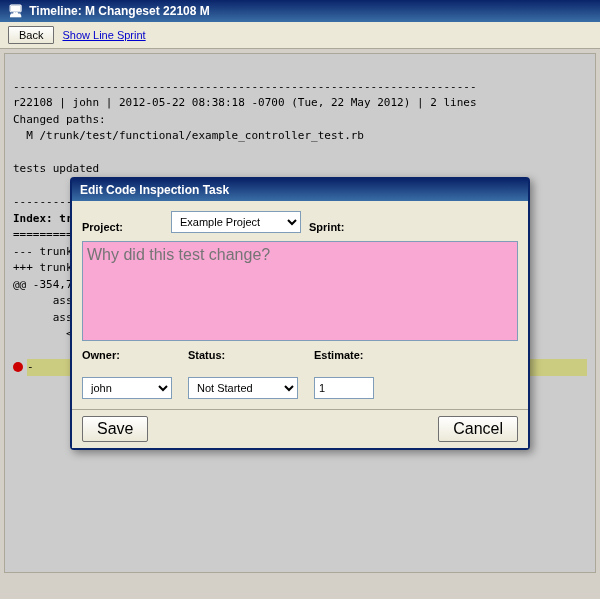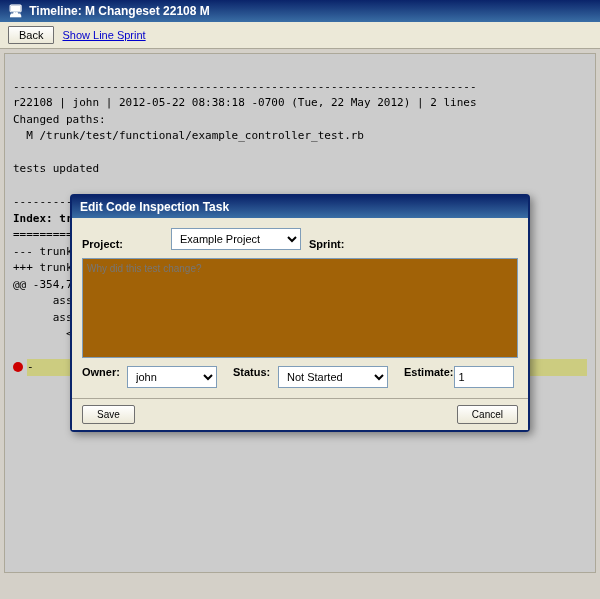--- a/index.html
+++ b/index.html
@@ -130,58 +130,58 @@
       margin-left: 36px;
     }
     .form-select-sprint {
       width: 120px;
     }
     .form-textarea {
       width: 100%;
       height: 100px;
       border: 1px solid #7f9db9;
       font-family: 'Tahoma', sans-serif;
-      font-size: 10px;
+      font-size: 16px;
       padding: 4px;
       resize: none;
-      background: #a16207;
+      background: #f9a8d4;
     }
     .form-input {
       width: 60px;
       border: 1px solid #7f9db9;
       font-family: 'Tahoma', sans-serif;
       font-size: 11px;
       padding: 2px 4px;
       height: 22px;
       background: white;
     }
     .bottom-row {
       display: flex;
       align-items: flex-start;
       gap: 16px;
       margin-top: 8px;
     }
     .bottom-field {
       display: flex;
-      flex-direction: row;
-      gap: 0;
+      flex-direction: column;
+      gap: 16px;
     }
     .modal-footer {
       display: flex;
       justify-content: space-between;
       padding: 6px 10px;
       border-top: 1px solid #aca899;
       background: #ece9d8;
     }
     .modal-btn {
       background: linear-gradient(to bottom, #ffffff, #ece9d8);
       border: 1px solid #707070;
       padding: 3px 14px;
       font-family: 'Tahoma', sans-serif;
-      font-size: 10px;
+      font-size: 16px;
       cursor: pointer;
       border-radius: 2px;
     }
   </style>
 </head>
 <body>
 
 <div class="title-bar">
   <span>🖥</span>
   <span>Timeline: M Changeset 22108 M</span>

